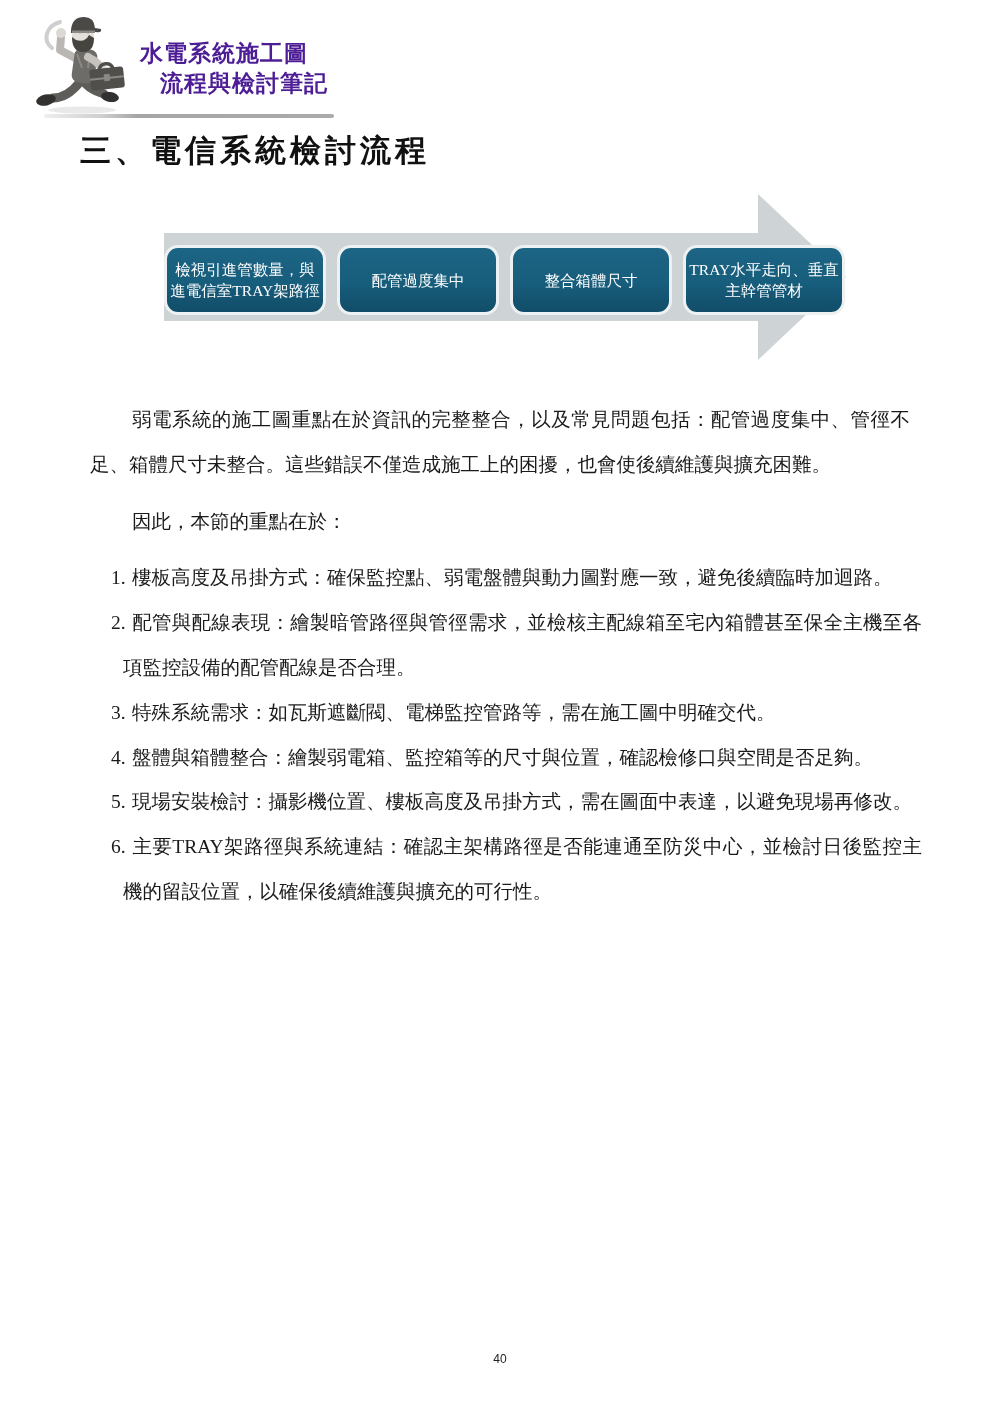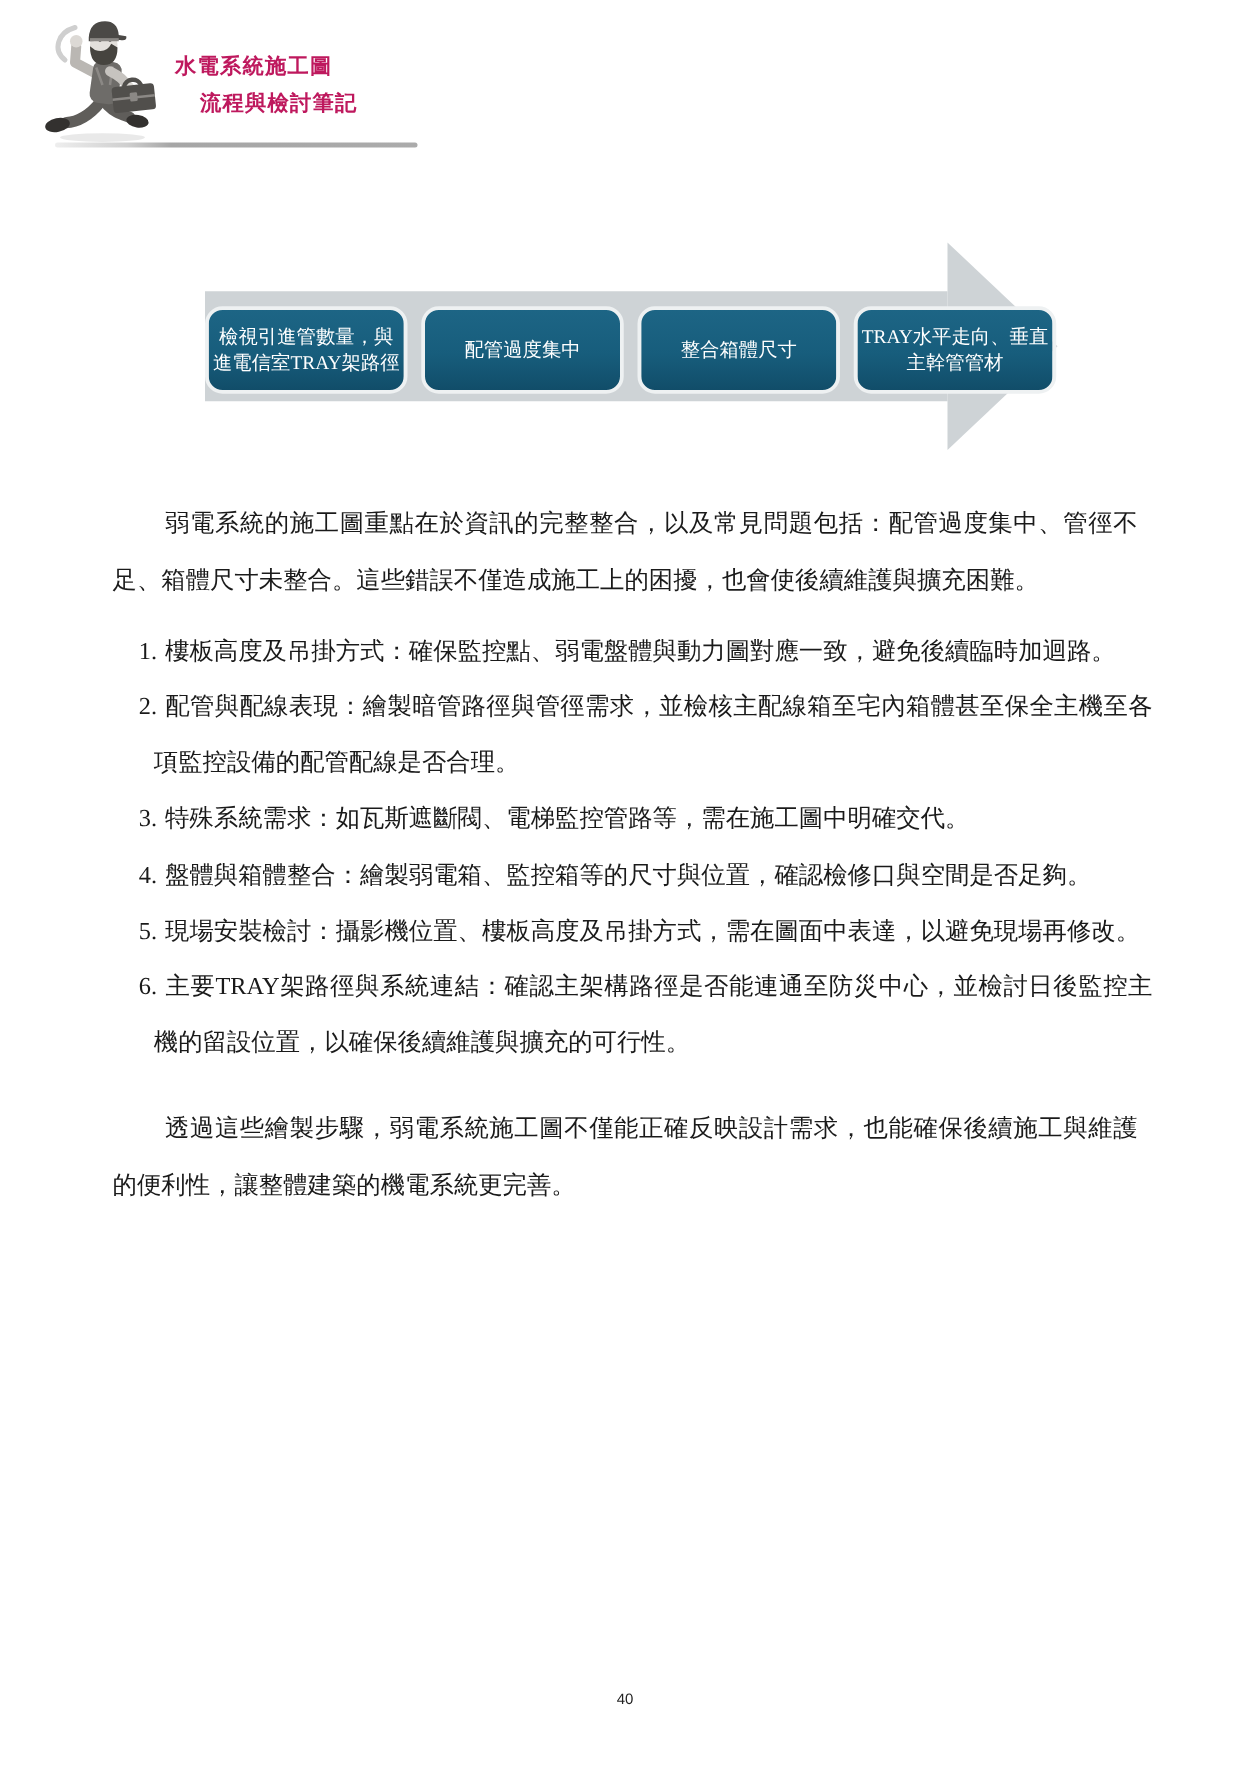--- a/index.html
+++ b/index.html
@@ -3,21 +3,21 @@
 <meta charset="utf-8">
 <style>
   html,body{margin:0;padding:0;background:#ffffff;}
   .page{position:relative;width:1000px;height:1415px;background:#ffffff;overflow:hidden;
         font-family:"Liberation Serif","DejaVu Serif",serif;color:#1a1a1a;}
 
   
   .logo{position:absolute;left:30px;top:6px;display:flex;align-items:flex-start;}
   .logo-icon svg{width:110px;height:110px;display:block;}
   .logo-text{margin-top:32px;font-family:"DejaVu Sans","Liberation Sans",sans-serif;
-             font-weight:bold;color:#be185d;font-size:17px;line-height:30px;letter-spacing:1px;}
+             font-weight:bold;color:#4c1d95;font-size:23px;line-height:30px;letter-spacing:1px;}
   .logo-text .l2{margin-left:20px;}
   .logo-rule{position:absolute;left:44px;top:114px;width:290px;height:4px;border-radius:2px;
              background:linear-gradient(90deg,#eeeeee 0%,#cfcfcf 20%,#a6a6a6 32%,#ababab 100%);}
 
   
   .heading{position:absolute;left:80px;top:130px;margin:0;
            font-family:"DejaVu Sans","Liberation Sans",sans-serif;
            font-weight:800;font-size:31px;letter-spacing:4px;color:#111111;}
 
   
@@ -88,43 +88,44 @@
         <rect x="42" y="24.5" width="23" height="2.5" fill="#8b8885"></rect>
       </svg>
     </span>
     <div class="logo-text">
       <div class="l1">水電系統施工圖</div>
       <div class="l2">流程與檢討筆記</div>
     </div>
   </header>
   <div class="logo-rule"></div>
 
+  <h1 class="heading">三、電信系統檢討流程</h1>
 
   <div class="diagram">
     <div class="arrow-band"></div>
     <div class="arrow-head"></div>
     <div class="flow-steps">
       <div class="flow-step">檢視引進管數量，與
 進電信室TRAY架路徑</div>
       <div class="flow-step">配管過度集中</div>
       <div class="flow-step">整合箱體尺寸</div>
       <div class="flow-step">TRAY水平走向、垂直
 主幹管管材</div>
     </div>
   </div>
 
   <main class="textblock">
     <p class="para">弱電系統的施工圖重點在於資訊的完整整合，以及常見問題包括：配管過度集中、管徑不足、箱體尺寸未整合。這些錯誤不僅造成施工上的困擾，也會使後續維護與擴充困難。</p>
+    <p class="para">因此，本節的重點在於：</p>
 
     <div class="list">
       <div class="list-item"><span class="num">1.</span><span>樓板高度及吊掛方式：確保監控點、弱電盤體與動力圖對應一致，避免後續臨時加迴路。</span></div>
       <div class="list-item"><span class="num">2.</span><span>配管與配線表現：繪製暗管路徑與管徑需求，並檢核主配線箱至宅內箱體甚至保全主機至各項監控設備的配管配線是否合理。</span></div>
       <div class="list-item"><span class="num">3.</span><span>特殊系統需求：如瓦斯遮斷閥、電梯監控管路等，需在施工圖中明確交代。</span></div>
       <div class="list-item"><span class="num">4.</span><span>盤體與箱體整合：繪製弱電箱、監控箱等的尺寸與位置，確認檢修口與空間是否足夠。</span></div>
       <div class="list-item"><span class="num">5.</span><span>現場安裝檢討：攝影機位置、樓板高度及吊掛方式，需在圖面中表達，以避免現場再修改。</span></div>
       <div class="list-item"><span class="num">6.</span><span>主要TRAY架路徑與系統連結：確認主架構路徑是否能連通至防災中心，並檢討日後監控主機的留設位置，以確保後續維護與擴充的可行性。</span></div>
     </div>
 
-    <p class="para closing">透過這些繪製步驟，弱電系統施工圖不僅能正確反映設計需求，也能確保後續施工與維護的便利性，讓整體建築的機電系統更完善。</p>
   </main>
 
   <footer class="page-number">40</footer>
 </div>
 
 </body></html>

